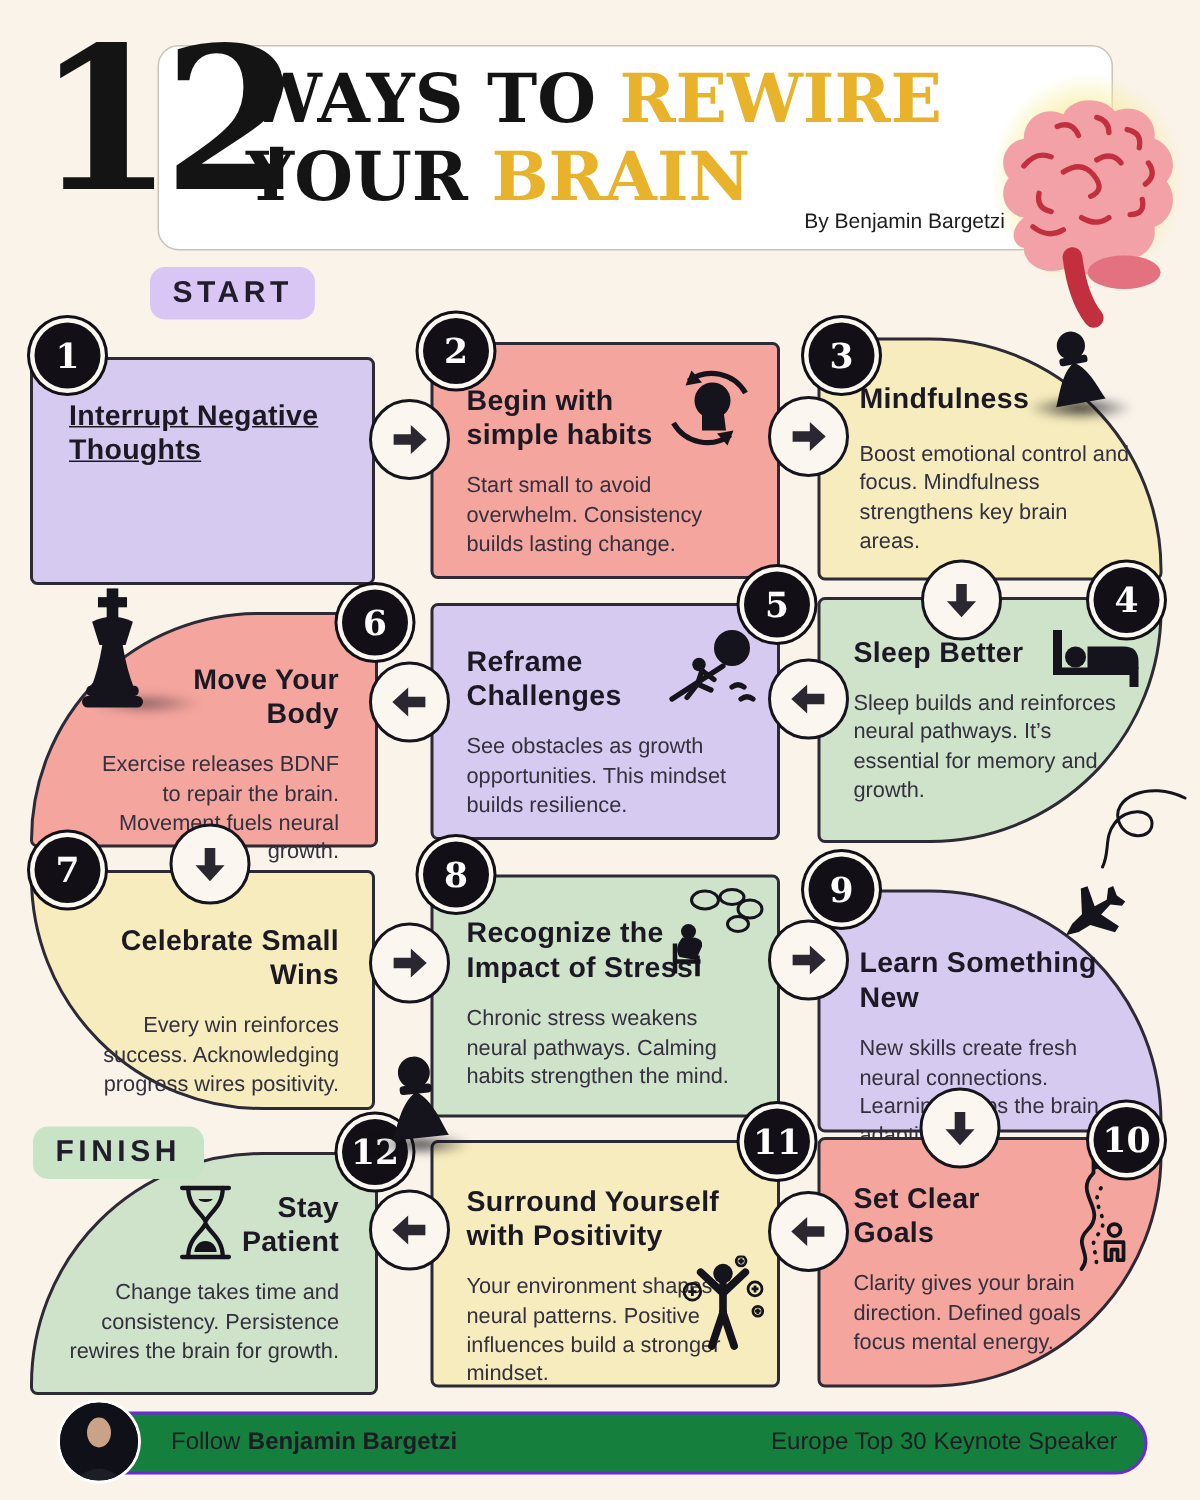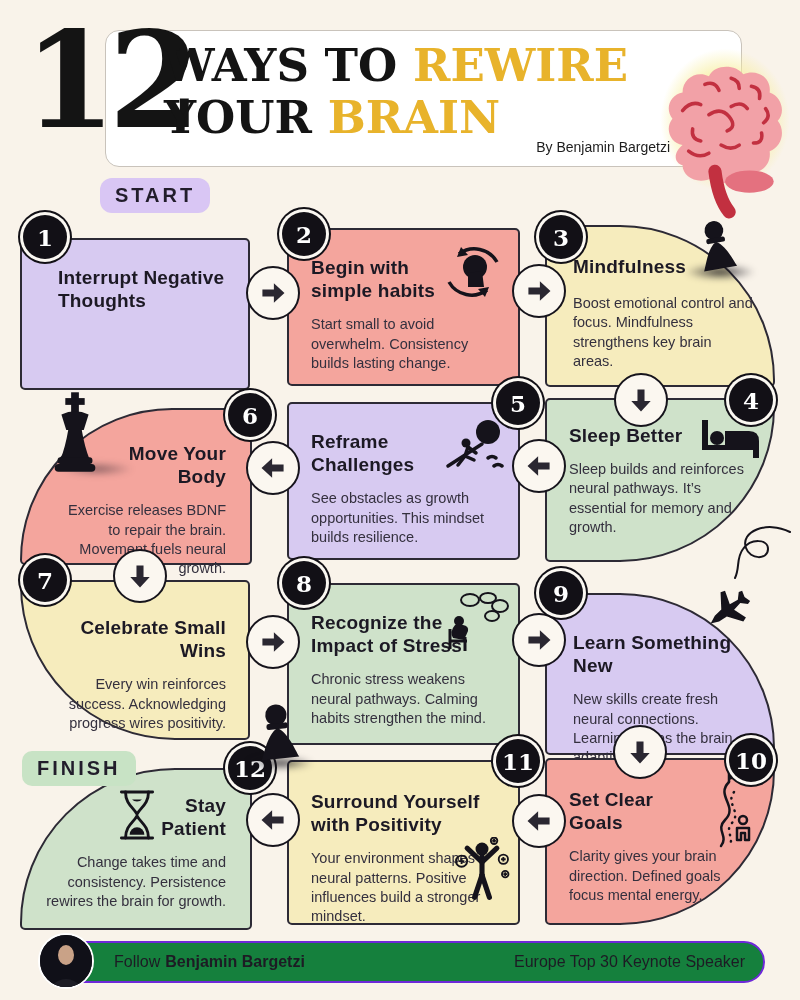--- a/index.html
+++ b/index.html
@@ -16,21 +16,21 @@
   .gold{color:#e8b32b;}
   .byline{position:absolute;left:470px;top:139px;width:200px;text-align:right;
           font:400 14px "Liberation Sans",sans-serif;color:#1d1d1d;z-index:4;}
   .glow{position:absolute;left:630px;top:15px;width:190px;height:210px;z-index:3;pointer-events:none;
         background:radial-gradient(closest-side,rgba(247,238,158,.95) 0%,rgba(247,238,158,.9) 40%,rgba(249,243,234,0) 68%);}
   .brain{position:absolute;left:652px;top:58px;width:132px;height:162px;z-index:4;}
 
   
   .badge{position:absolute;font:800 20px "Liberation Sans",sans-serif;letter-spacing:3px;
          color:#221d2b;padding:6px 15px;border-radius:10px;z-index:6;}
-  .badge.start{left:100px;top:178px;background:#d9c6f4;border-radius:12px;}
+  .badge.start{left:100px;top:178px;background:#d9c6f4;}
   .badge.finish{left:22px;top:751px;background:#c8e3c5;}
 
   
   .card{position:absolute;border:2px solid #2d2a35;box-sizing:border-box;border-radius:5px;z-index:2;}
   .purple{background:#d7caf1;} .salmon{background:#f4a59d;}
   .yellow{background:#f6ecbd;} .green{background:#cfe2ca;}
   .r-tr{border-radius:5px 155px 5px 5px;} .r-br{border-radius:5px 5px 155px 5px;}
   .r-tl{border-radius:155px 5px 5px 5px;} .r-bl{border-radius:5px 5px 5px 155px;}
   .card h3{margin:0;font:800 19px/1.22 "Liberation Sans",sans-serif;color:#1c1924;letter-spacing:.2px;}
   .card p{margin:13px 0 0;font:400 14.5px/1.33 "Liberation Sans",sans-serif;color:#34303e;}
@@ -95,21 +95,21 @@
         <path d="M56 56 q12 -8 20 2 q8 10 -2 14"></path>
         <path d="M78 48 q10 -6 16 2"></path>
       <path d="M36 92 q10 8 20 2"></path>
         <path d="M68 86 q10 6 18 0"></path>
     </g>
   </svg>
 
   <div class="badge start">START</div>
   <div class="badge finish">FINISH</div>
 
-  <section class="card purple" style="left:20px;top:238px;width:230px;height:152px;padding:26px 20px 0 36px;">
+  <section class="card purple" style="left:20px;top:238px;width:230px;height:152px;padding:26px 20px 0 24px;text-decoration:underline;">
     <h3>Interrupt Negative Thoughts</h3>
   </section>
 
   <section class="card salmon" style="left:287px;top:228px;width:233px;height:158px;padding:26px 18px 0 22px;">
     <h3 style="max-width:135px;">Begin with simple habits</h3>
     <p>Start small to avoid overwhelm. Consistency builds lasting change.</p>
     <svg class="cicon" style="right:12px;top:12px;width:66px;height:60px;" viewBox="0 0 64 60">
       <circle cx="34" cy="25" r="12" fill="#15131b"></circle>
       <path d="M27 31 l14 -2 2 16 -16 0 z" fill="#15131b"></path>
       <path d="M56 20 a26 26 0 0 0 -38 -8" fill="none" stroke="#15131b" stroke-width="3.5"></path>

